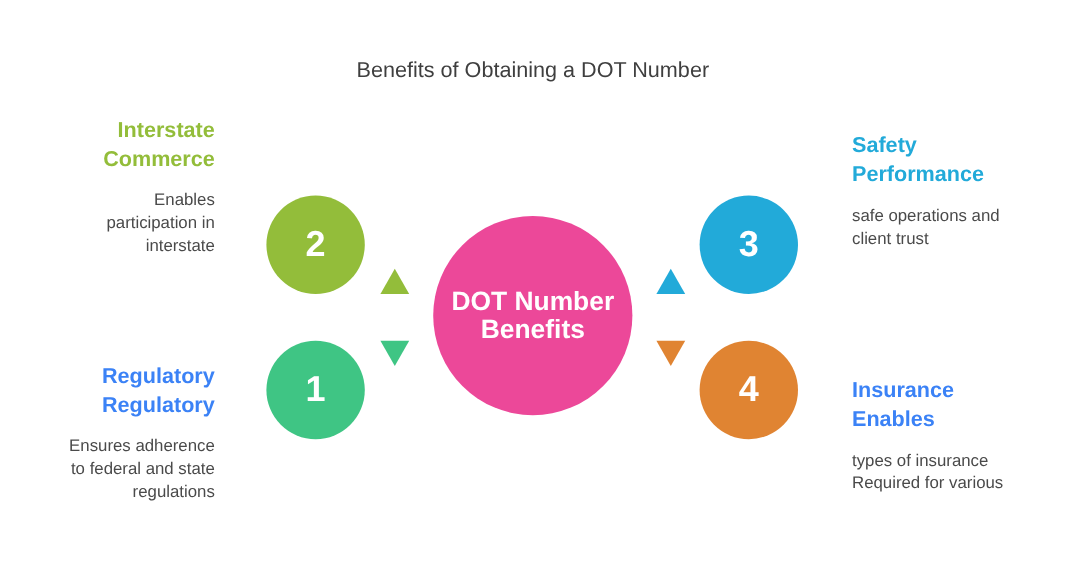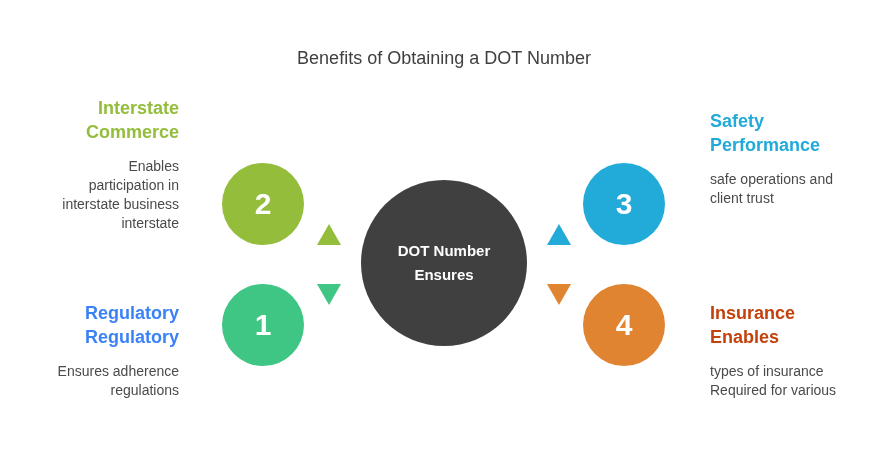--- a/index.html
+++ b/index.html
@@ -3,84 +3,84 @@
 <meta charset="utf-8">
 <style>
   html, body { margin: 0; padding: 0; background: #ffffff; }
   body { width: 888px; height: 469px; position: relative; overflow: hidden;
          font-family: "Liberation Sans", "DejaVu Sans", sans-serif; }
   .title { position: absolute; left: 0; width: 888px; top: 48px; text-align: center;
            font-size: 18px; color: #3f3f3f; }
   .circle { position: absolute; border-radius: 50%; display: flex; align-items: center;
             justify-content: center; color: #ffffff; font-weight: bold; }
   .num { width: 82px; height: 82px; font-size: 30px; }
-  .center { left: 361px; top: 180px; width: 166px; height: 166px; background: #404040;
-            font-size: 15px; text-align: center; line-height: 24px; flex-direction: column; }
+  .center { left: 361px; top: 180px; width: 166px; height: 166px; background: #ec4899;
+            font-size: 22px; text-align: center; line-height: 24px; flex-direction: column; }
   .tri { position: absolute; width: 0; height: 0; }
   .up { border-left: 12px solid transparent; border-right: 12px solid transparent; border-bottom: 21px solid; border-bottom-color: inherit; }
   .down { border-left: 12px solid transparent; border-right: 12px solid transparent; border-top: 21px solid; border-top-color: inherit; }
   .block { position: absolute; width: 160px; }
   .block.left { text-align: right; }
   .block.right { text-align: left; }
   .head { font-weight: bold; font-size: 18px; line-height: 24px; }
   .desc { font-size: 14px; color: #4a4a4a; line-height: 19px; margin-top: 13px; }
 </style>
 </head>
 <body>
 
 <div class="title">Benefits of Obtaining a DOT Number</div>
 
 <div class="circle center">
   <span>DOT Number</span>
-  <span>Ensures</span>
+  <span>Benefits</span>
 </div>
 
 <div class="block left" style="left:19px; top:96px;">
   <div class="head" style="color:#93bd3a;">
     <div>Interstate</div>
     <div>Commerce</div>
   </div>
   <div class="desc">
     <div>Enables</div>
     <div>participation in</div>
-    <div>interstate business</div>
     <div>interstate</div>
   </div>
 </div>
 <div class="circle num" style="left:222px; top:163px; background:#93bd3a;">2</div>
 <div class="tri up" style="left:317px; top:224px; border-bottom-color:#93bd3a;"></div>
 
 <div class="block left" style="left:19px; top:301px;">
   <div class="head" style="color:#3b82f6;">
     <div>Regulatory</div>
     <div>Regulatory</div>
   </div>
   <div class="desc">
     <div>Ensures adherence</div>
+    <div>to federal and state</div>
     <div>regulations</div>
   </div>
 </div>
 <div class="circle num" style="left:222px; top:284px; background:#3fc584;">1</div>
 <div class="tri down" style="left:317px; top:284px; border-top-color:#3fc584;"></div>
 
 <div class="block right" style="left:710px; top:109px;">
   <div class="head" style="color:#22aad9;">
     <div>Safety</div>
     <div>Performance</div>
   </div>
   <div class="desc">
     <div>safe operations and</div>
     <div>client trust</div>
   </div>
 </div>
 <div class="circle num" style="left:583px; top:163px; background:#22aad9;">3</div>
 <div class="tri up" style="left:547px; top:224px; border-bottom-color:#22aad9;"></div>
 
 <div class="block right" style="left:710px; top:301px;">
-  <div class="head" style="color:#c2410c;">
+  <div class="head" style="color:#3b82f6;margin-top:12px;">
     <div>Insurance</div>
     <div>Enables</div>
   </div>
   <div class="desc">
     <div>types of insurance</div>
     <div>Required for various</div>
   </div>
 </div>
 <div class="circle num" style="left:583px; top:284px; background:#e08432;">4</div>
 <div class="tri down" style="left:547px; top:284px; border-top-color:#e08432;"></div>

